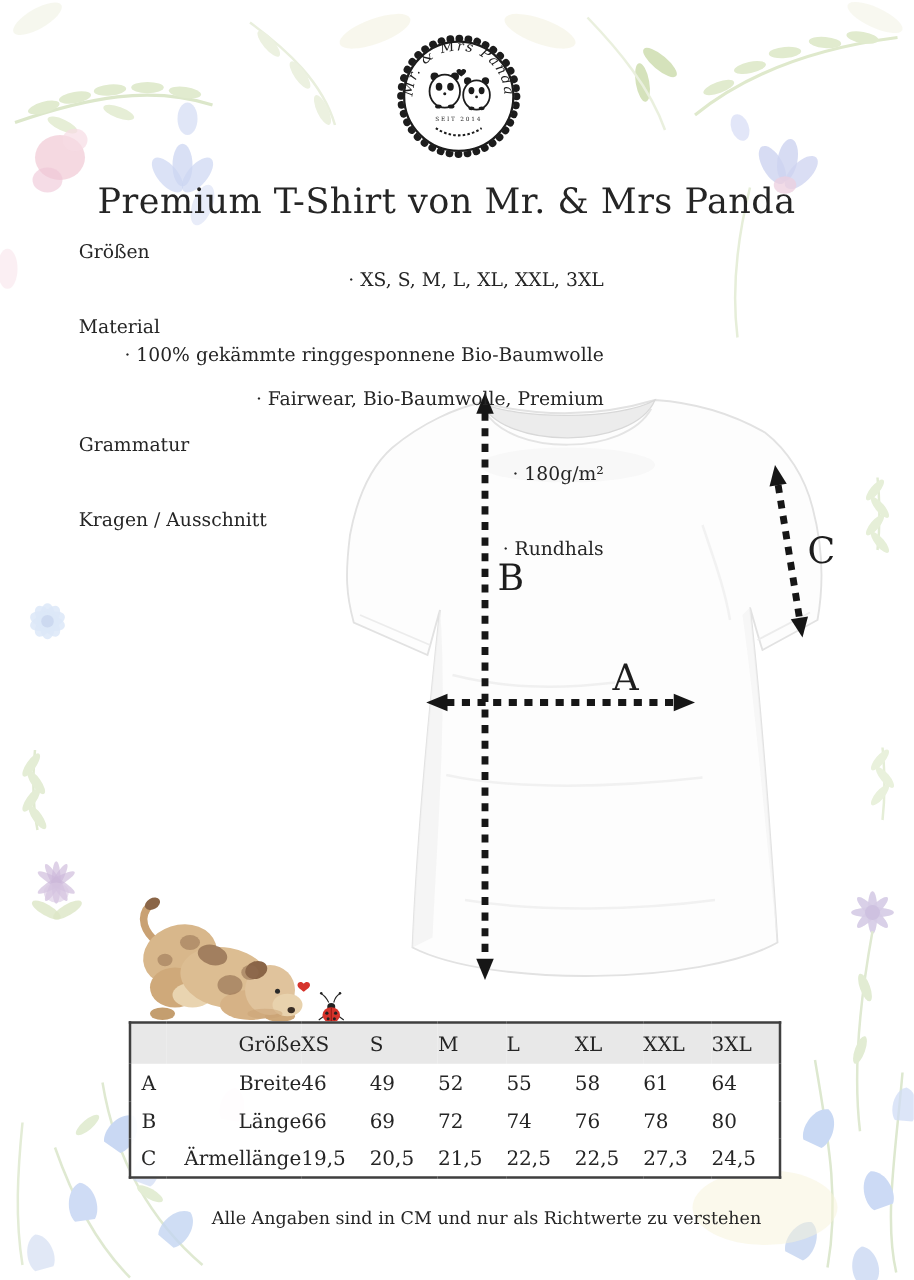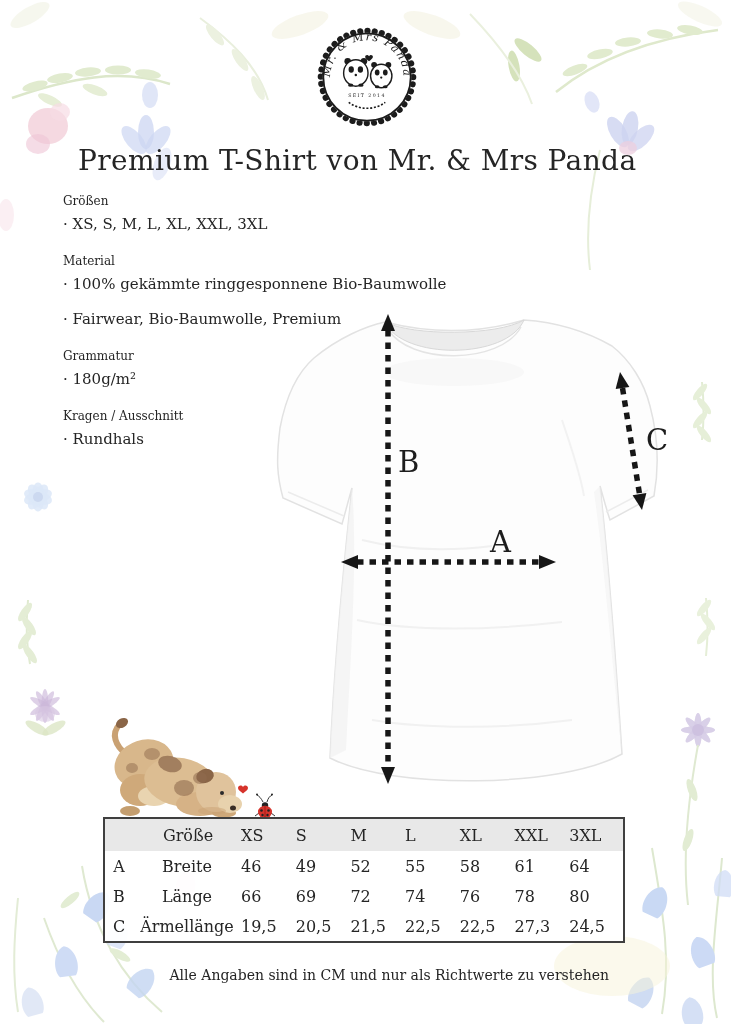--- a/index.html
+++ b/index.html
@@ -9,34 +9,34 @@
     font-family:"DejaVu Serif", serif;
   }
   .abs{position:absolute;}
   
   .page-title{
     left:62px;top:128px;font-size:28px;letter-spacing:.4px;
     font-weight:500;white-space:nowrap;
   }
   .info-sections{left:63px;top:189px;width:420px;}
   .info-section{margin:0 0 14px 0;}
-  .info-heading{font-size:12px;line-height:25px;margin:0;font-weight:500;}
-  .info-detail{font-size:15px;line-height:21px;margin:0;white-space:nowrap;}
+  .info-heading{font-size:15px;line-height:25px;margin:0;font-weight:500;}
+  .info-detail{font-size:15px;line-height:21px;margin:0;white-space:nowrap;text-align:right;}
   
   table.size-table{
     left:103px;top:817px;width:522px;position:absolute;
     border:2px solid #3f3f3f;border-collapse:collapse;
     background:rgba(255,255,255,.93);
     font-size:16px;table-layout:fixed;z-index:6;
   }
   .size-table th,.size-table td{font-weight:normal;padding:0;}
   .size-table thead th{background:#e8e8e8;height:32px;}
   .size-table tbody td{height:30px;}
   .col-letter{width:28px;text-align:center;}
-  .col-label{width:106px;text-align:center;padding-left:2px;}
+  .col-label{width:106px;text-align:right;padding-left:2px;}
   .col-size{text-align:left;}
   .size-table thead .col-label{padding-left:2px;}
   
   .footer-note{
     right:106px;top:951px;font-size:14px;white-space:nowrap;z-index:6;
   }
   svg{display:block;}
   .layer-bg{left:0;top:0;z-index:0;pointer-events:none;}
   .layer-logo{left:306px;top:14px;z-index:4;}
   .layer-shirt{left:262px;top:300px;z-index:1;}

